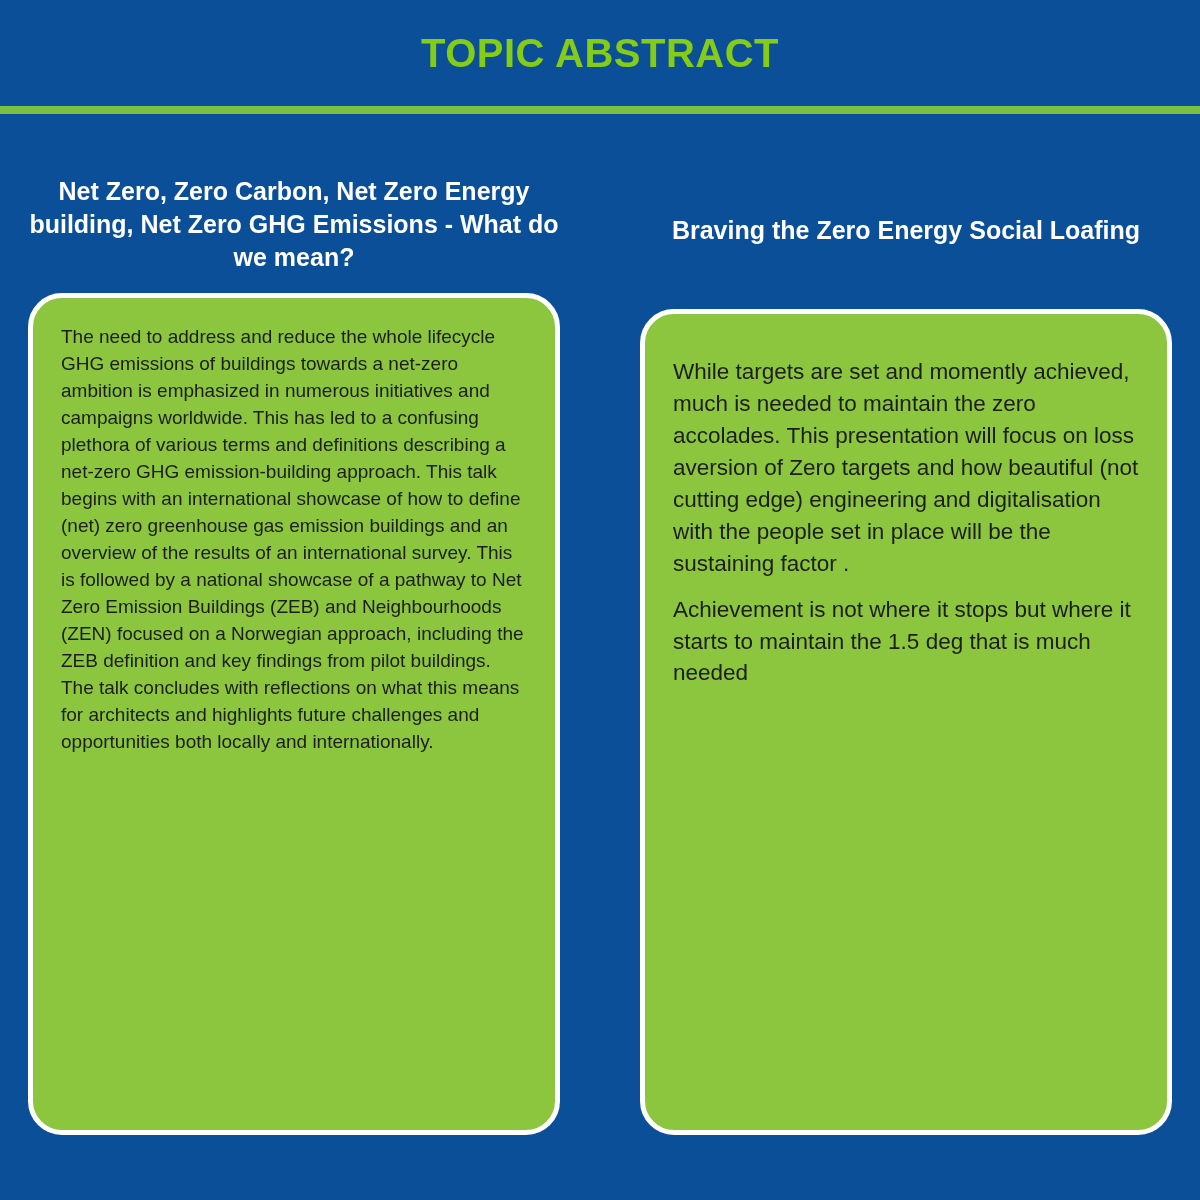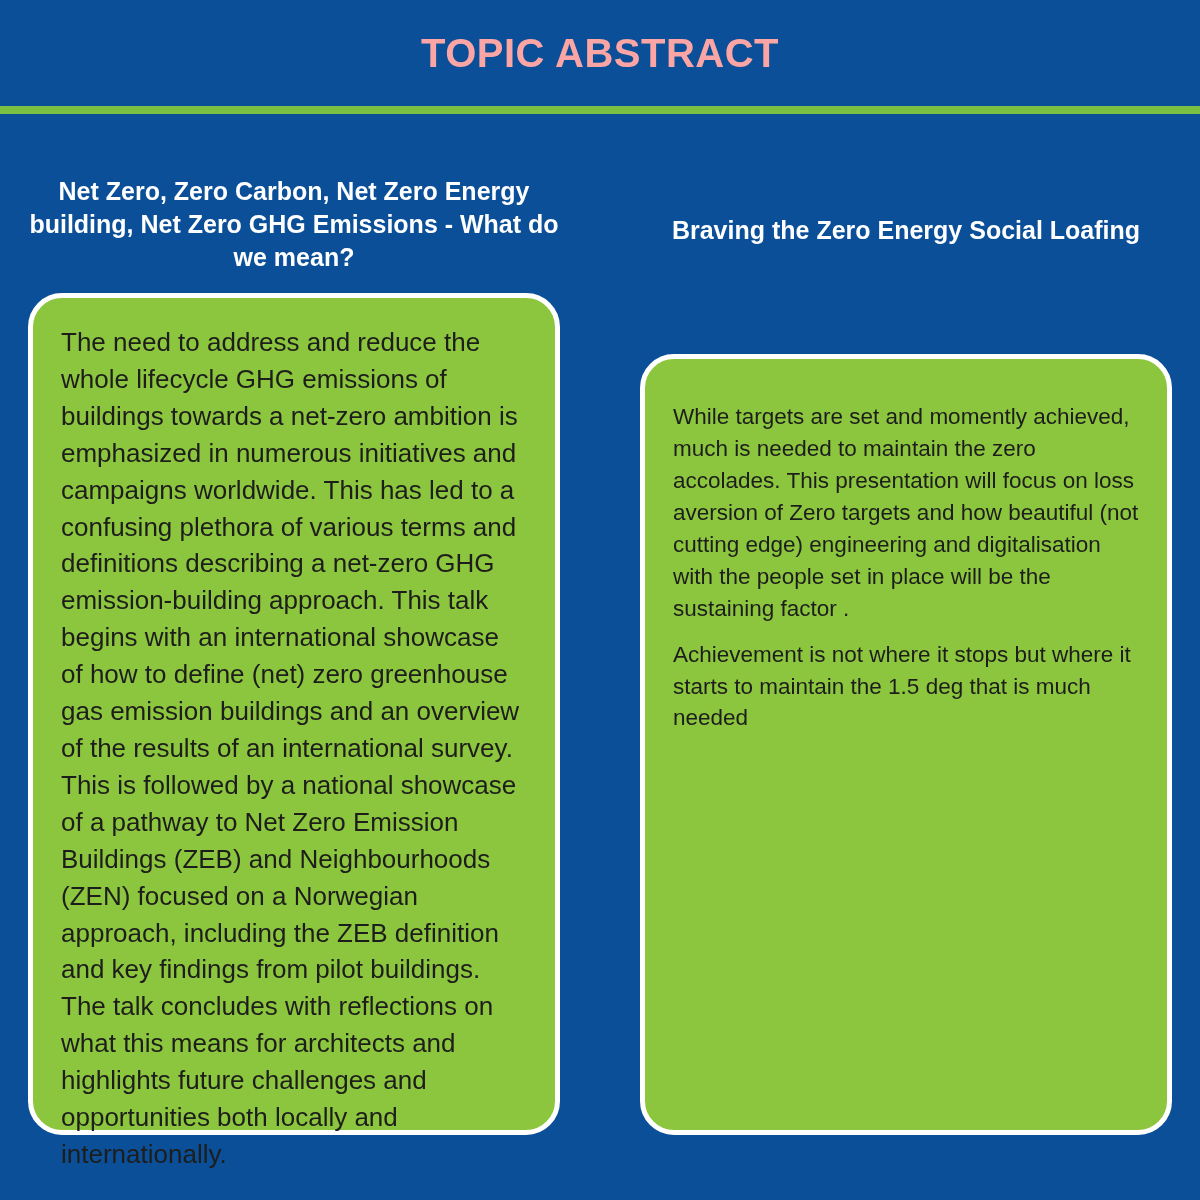--- a/index.html
+++ b/index.html
@@ -25,21 +25,21 @@
     top: 0;
     left: 0;
     width: 1200px;
     height: 106px;
     background: #0b4f98;
     display: flex;
     align-items: center;
     justify-content: center;
   }
   .header-title {
-    color: #fca5a5;
+    color: #84cc16;
     font-size: 40px;
     font-weight: bold;
     letter-spacing: 0.5px;
     text-align: center;
   }
   .header-rule {
     position: absolute;
     top: 106px;
     left: 0;
     width: 1200px;
@@ -60,21 +60,20 @@
     box-sizing: border-box;
     display: flex;
     flex-direction: column;
     align-items: stretch;
   }
   .col-left {
     padding: 0 40px 0 28px;
   }
   .col-right {
     padding: 0 28px 0 40px;
-    gap: 45px;
   }
   .col-title {
     color: #ffffff;
     font-size: 25px;
     font-weight: bold;
     line-height: 1.32;
     text-align: center;
     min-height: 110px;
     display: flex;
     align-items: flex-start;
@@ -92,21 +91,21 @@
     background: #8cc63e;
     border: 5px solid #ffffff;
     border-radius: 34px;
     box-sizing: border-box;
     padding: 26px 28px 22px 28px;
     flex: 1 1 auto;
   }
   .card p {
     margin: 0;
     color: #1d1d1b;
-    font-size: 26px;
+    font-size: 19px;
     line-height: 1.42;
   }
   .card p + p {
     margin-top: 14px;
   }
   .card-left {
     margin-top: 8px;
     height: 820px;
   }
   .card-right {

